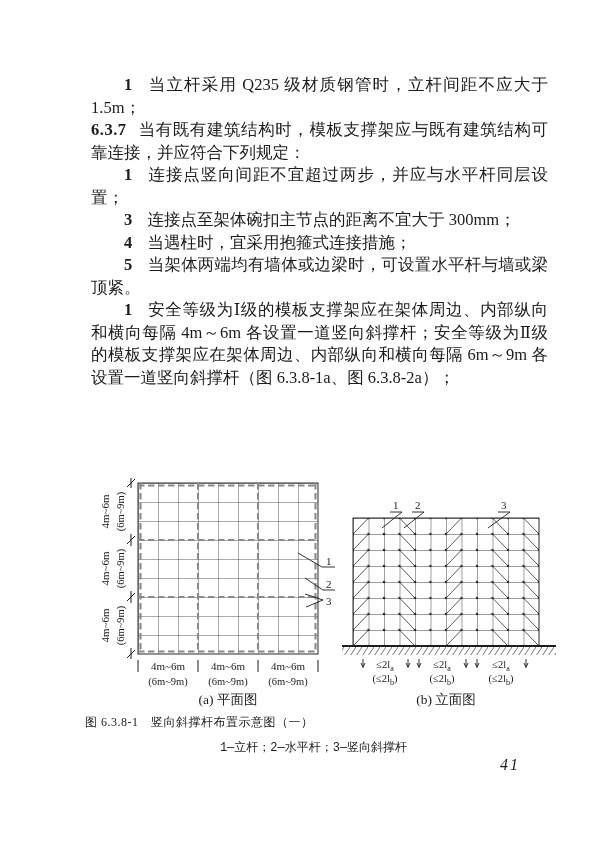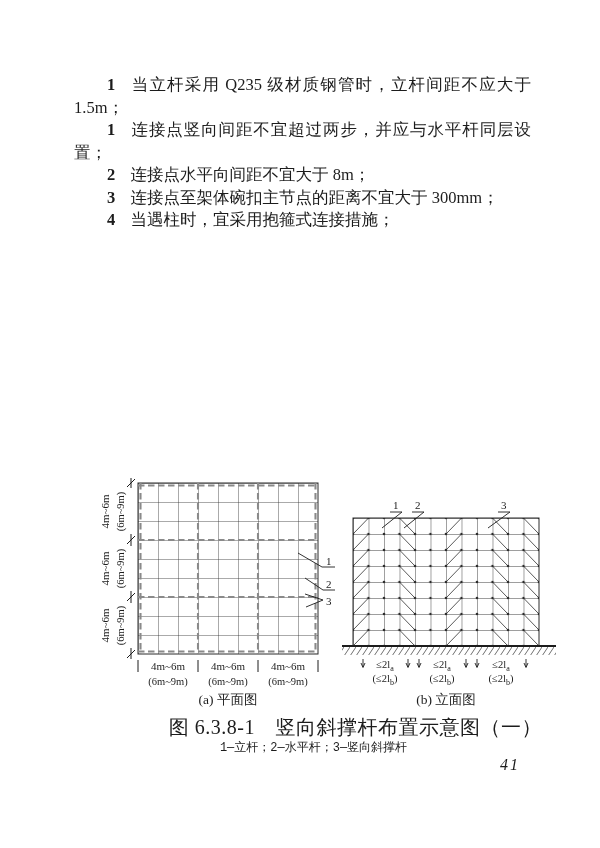--- a/index.html
+++ b/index.html
@@ -2,31 +2,31 @@
 <html><head>
 <meta charset="utf-8">
 <style>
   html,body{margin:0;padding:0;}
   body{
     width:600px;height:848px;position:relative;background:#ffffff;
     font-family:"Liberation Serif","DejaVu Serif",serif;color:#1c1c1c;
     overflow:hidden;
   }
   .text-block{
-    position:absolute;left:74px;top:74px;width:457px;
+    position:absolute;left:91px;top:74px;width:457px;
     font-size:16.5px;line-height:22.5px;text-align:justify;
     text-justify:inter-ideograph;
   }
   .para{margin:0;padding:0;}
   .indent{text-indent:2em;}
   .num{font-weight:bold;margin-right:0.9em;letter-spacing:0.5px;}
   .sec-num{font-weight:bold;margin-right:0.7em;letter-spacing:0.5px;}
   .fig-title{
-    position:absolute;left:85px;top:714px;width:457px;text-align:right;
-    font-size:20px;letter-spacing:0.5px;
+    position:absolute;left:85px;top:714px;width:457px;text-align:left;
+    font-size:12px;letter-spacing:0.5px;
   }
   .fig-legend{
     position:absolute;left:85px;top:739px;width:457px;text-align:center;
     font-size:12px;
     font-family:Liberation Mono, monospace;
   }
   .page-num{
     position:absolute;left:500px;top:756px;font-size:16px;font-style:italic;
     letter-spacing:2px;
     text-align:right;
@@ -37,24 +37,26 @@
   .dimtxt2{font-size:10.5px;}
   .subtxt{font-size:8px;}
   .cap{font-size:13.5px;}
   .mark{font-size:11px;}
 </style>
 </head>
 <body>
 
 <div class="text-block">
   <p class="para indent"><span class="num">1</span><span>当立杆采用 Q235 级材质钢管时，立杆间距不应大于 1.5m；</span></p>
+  <p class="para"><span class="sec-num">6.3.7</span><span>当有既有建筑结构时，模板支撑架应与既有建筑结构可靠连接，并应符合下列规定：</span></p>
   <p class="para indent"><span class="num">1</span><span>连接点竖向间距不宜超过两步，并应与水平杆同层设置；</span></p>
-  <p class="para indent"><span class="num">2</span><span>连接点水平向间距不宜大于 8m；</span></p>
   <p class="para indent"><span class="num">3</span><span>连接点至架体碗扣主节点的距离不宜大于 300mm；</span></p>
   <p class="para indent"><span class="num">4</span><span>当遇柱时，宜采用抱箍式连接措施；</span></p>
+  <p class="para indent"><span class="num">5</span><span>当架体两端均有墙体或边梁时，可设置水平杆与墙或梁顶紧。</span></p>
+  <p class="para indent"><span class="num">1</span><span>安全等级为Ⅰ级的模板支撑架应在架体周边、内部纵向和横向每隔 4m～6m 各设置一道竖向斜撑杆；安全等级为Ⅱ级的模板支撑架应在架体周边、内部纵向和横向每隔 6m～9m 各设置一道竖向斜撑杆（图 6.3.8-1a、图 6.3.8-2a）；</span></p>
 </div>
 
 <svg width="256" height="240" viewBox="0 0 256 240" style="left:93px;top:476px;">
   <defs>
     <pattern id="pgrid" width="20" height="19" x="45" y="7" patternUnits="userSpaceOnUse">
       <path d="M20 0H0V19" fill="none" stroke="#2b2b2b" stroke-width="0.8"></path>
     </pattern>
   </defs>
 
   <rect x="45" y="7" width="180" height="171" fill="url(#pgrid)" stroke="#2b2b2b" stroke-width="1"></rect>

